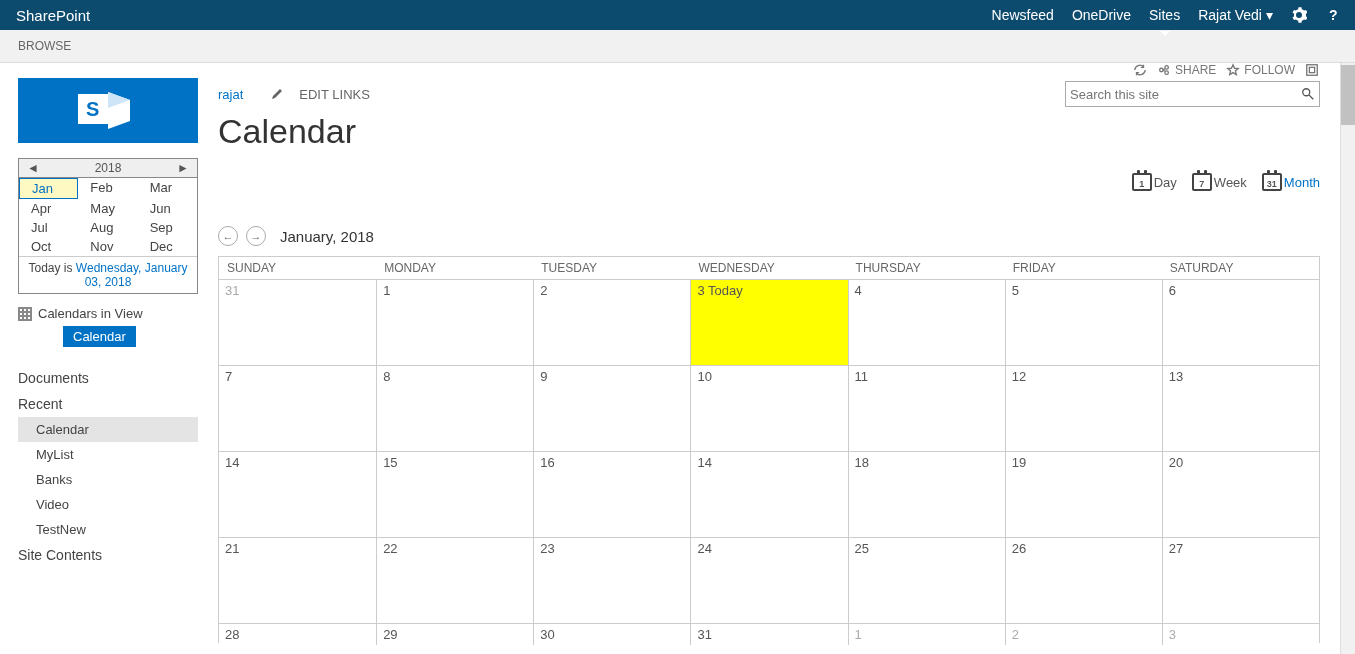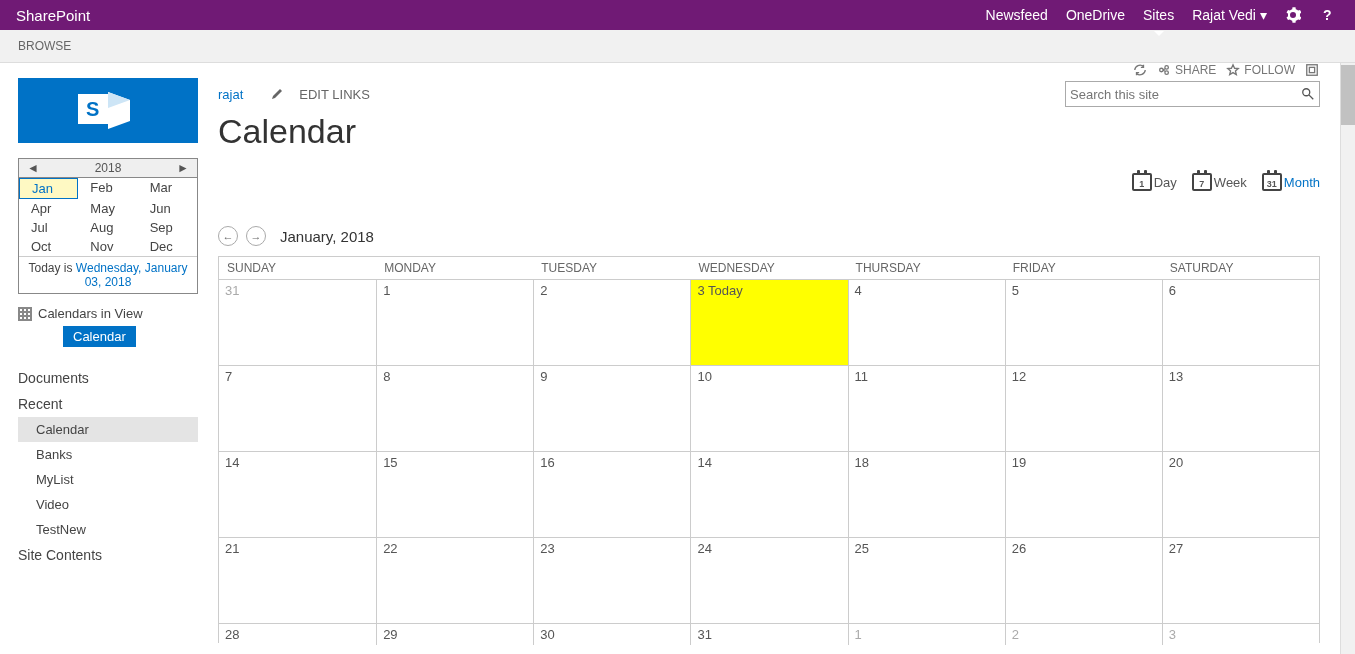--- a/index.html
+++ b/index.html
@@ -7,25 +7,25 @@
     font-family: "Segoe UI", Arial, sans-serif;
     font-size: 13px;
     color: #444;
     background: #fff;
     width: 1355px;
     overflow: hidden;
   }
   
   .suite-bar {
     height: 30px;
-    background: #701a75;
+    background: #0c4a6e;
     color: #fff;
     display: flex;
     align-items: center;
-    padding: 0 20px 0 16px;
+    padding: 0 14px 0 16px;
   }
   .suite-brand { font-size: 15px; font-weight: 400; }
   .suite-right { margin-left: auto; display: flex; align-items: flex-start; gap: 18px; }
   .suite-link { color: #fff; font-size: 14px; cursor: pointer; position: relative; }
   .suite-link.active::after {
     content: ""; position: absolute; left: 50%; transform: translateX(-50%);
     top: 24px; border: 5px solid transparent; border-top-color: #fff;
   }
   .suite-user { display: flex; align-items: center; gap: 4px; font-size: 14px; }
   .suite-icon { width: 16px; height: 16px; display:flex; align-items:center; justify-content:center; }
@@ -212,22 +212,22 @@
           <span></span>
       </span>
       <span>Calendars in View</span>
     </div>
     <span class="cal-badge">Calendar</span>
 
     <div class="nav">
       <a>Documents</a>
       <a>Recent</a>
       <a class="sub sel">Calendar</a>
+      <a class="sub">MyList</a>
       <a class="sub">Banks</a>
-      <a class="sub">MyList</a>
       <a class="sub">Video</a>
       <a class="sub">TestNew</a>
       <a>Site Contents</a>
     </div>
   </div>
 
   <div class="main-col">
     <div class="breadcrumb-row">
       <a>rajat</a>
       <span class="edit-links">

